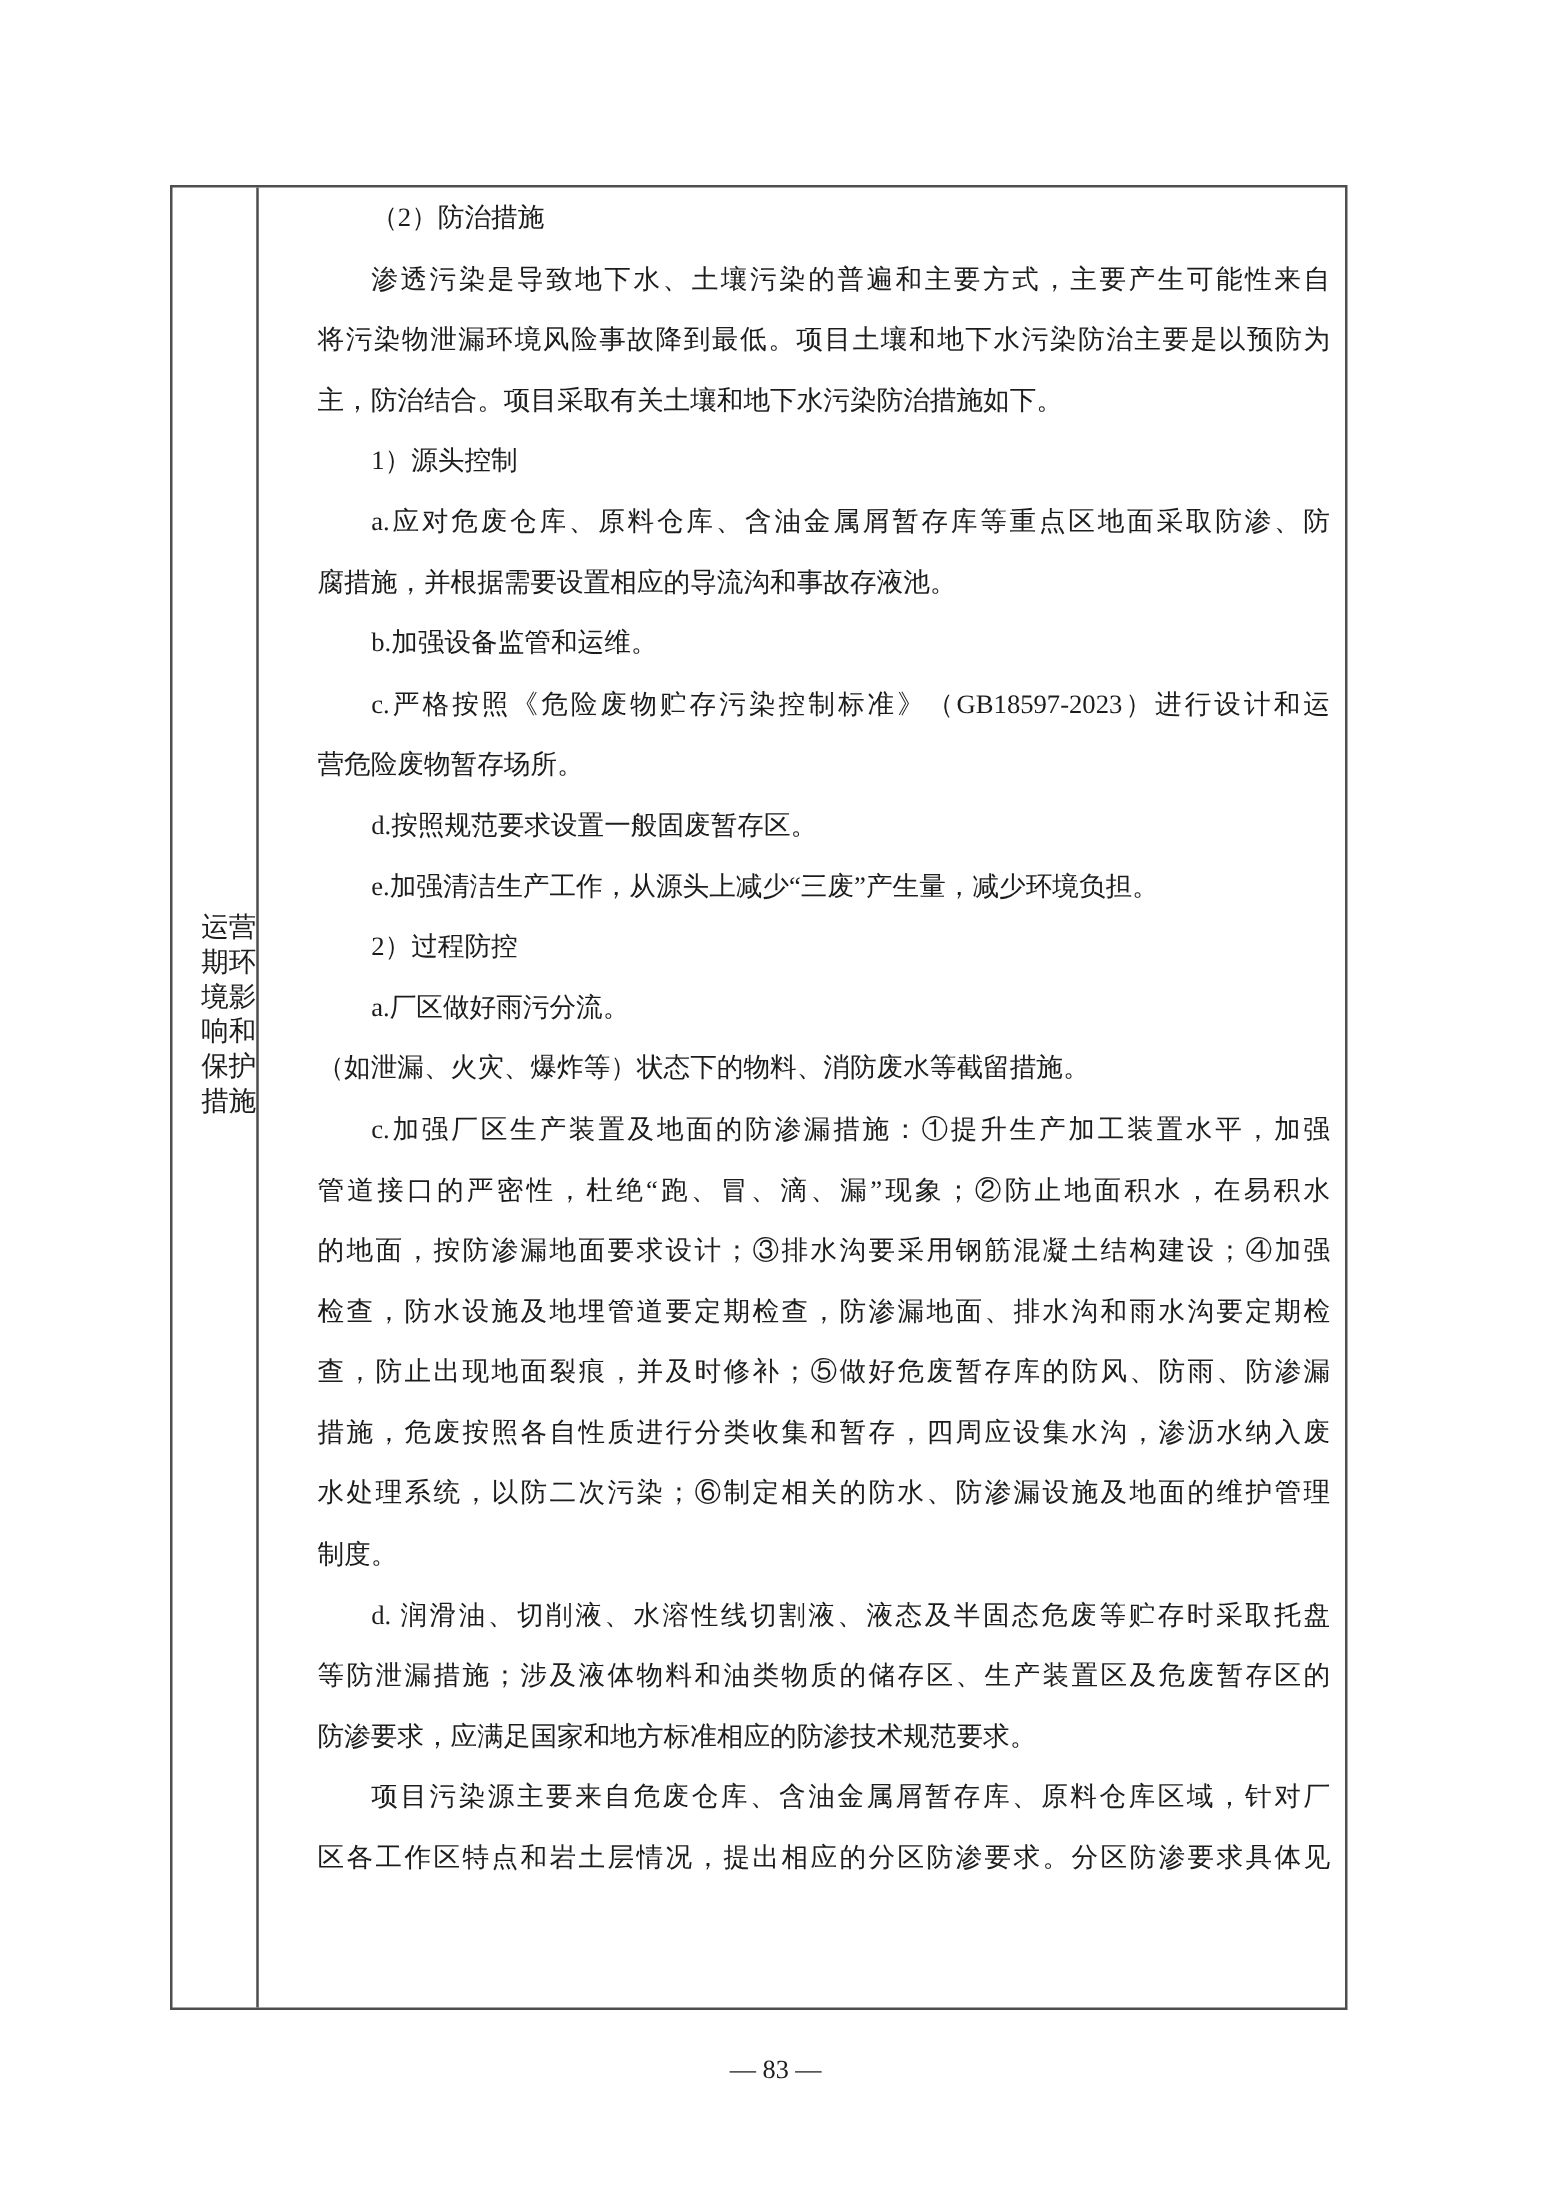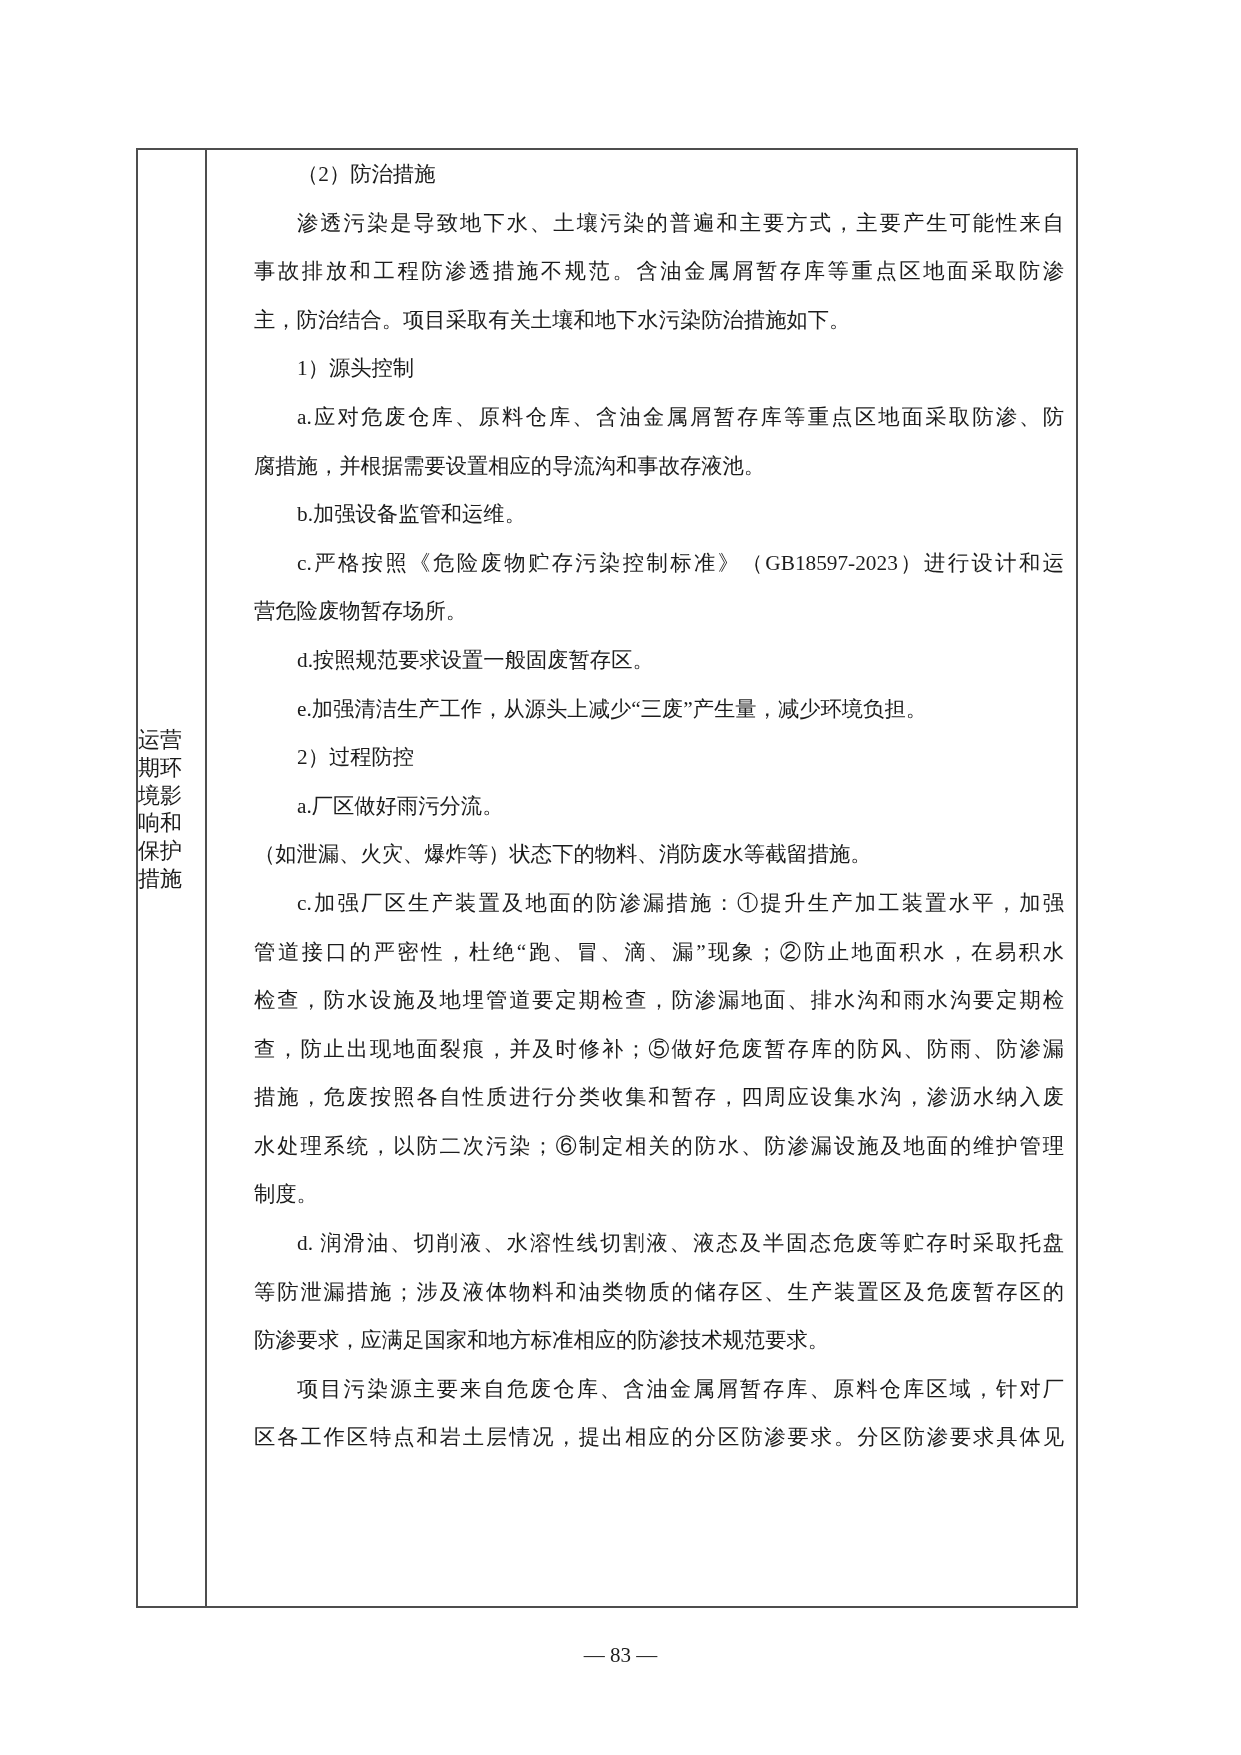--- a/index.html
+++ b/index.html
@@ -26,22 +26,21 @@
   .row-header-cell {
     flex: 0 0 69px;
     width: 69px;
     border-right: 2px solid #4e4e4e;
     box-sizing: border-box;
     padding-top: 578px;
   }
   .vlabel {
     font-size: 22px;
     line-height: 27.8px;
-    text-align: left;
-    font-family: Liberation Mono, monospace;
+    text-align: right;
   }
   .content-cell {
     flex: 1 1 auto;
     box-sizing: border-box;
     padding: 0 12px 0 8px;
     font-size: 21.3px;
     line-height: 48.6px;
     margin-left: 39px;
   }
   .line { text-align: left; }
@@ -70,35 +69,36 @@
         <div class="vline">期环</div>
         <div class="vline">境影</div>
         <div class="vline">响和</div>
         <div class="vline">保护</div>
         <div class="vline">措施</div>
       </div>
   </div>
   <div class="content-cell">
       <div class="line indent">（2）防治措施</div>
       <div class="line indent fill">渗透污染是导致地下水、土壤污染的普遍和主要方式，主要产生可能性来自</div>
-      <div class="line fill">事故排放和工程防渗透措施不规范。含油金属屑暂存库等重点区地面采取防渗</div>
+      <div class="line fill">将污染物泄漏环境风险事故降到最低。项目土壤和地下水污染防治主要是以预防为</div>
       <div class="line">主，防治结合。项目采取有关土壤和地下水污染防治措施如下。</div>
       <div class="line indent">1）源头控制</div>
       <div class="line indent fill">a.应对危废仓库、原料仓库、含油金属屑暂存库等重点区地面采取防渗、防</div>
       <div class="line">腐措施，并根据需要设置相应的导流沟和事故存液池。</div>
       <div class="line indent">b.加强设备监管和运维。</div>
       <div class="line indent fill">c.严格按照《危险废物贮存污染控制标准》（GB18597-2023）进行设计和运</div>
       <div class="line">营危险废物暂存场所。</div>
       <div class="line indent">d.按照规范要求设置一般固废暂存区。</div>
       <div class="line indent">e.加强清洁生产工作，从源头上减少“三废”产生量，减少环境负担。</div>
       <div class="line indent">2）过程防控</div>
       <div class="line indent">a.厂区做好雨污分流。</div>
       <div class="line">（如泄漏、火灾、爆炸等）状态下的物料、消防废水等截留措施。</div>
       <div class="line indent fill">c.加强厂区生产装置及地面的防渗漏措施：①提升生产加工装置水平，加强</div>
       <div class="line fill">管道接口的严密性，杜绝“跑、冒、滴、漏”现象；②防止地面积水，在易积水</div>
+      <div class="line fill">的地面，按防渗漏地面要求设计；③排水沟要采用钢筋混凝土结构建设；④加强</div>
       <div class="line fill">检查，防水设施及地埋管道要定期检查，防渗漏地面、排水沟和雨水沟要定期检</div>
       <div class="line fill">查，防止出现地面裂痕，并及时修补；⑤做好危废暂存库的防风、防雨、防渗漏</div>
       <div class="line fill">措施，危废按照各自性质进行分类收集和暂存，四周应设集水沟，渗沥水纳入废</div>
       <div class="line fill">水处理系统，以防二次污染；⑥制定相关的防水、防渗漏设施及地面的维护管理</div>
       <div class="line">制度。</div>
       <div class="line indent fill">d. 润滑油、切削液、水溶性线切割液、液态及半固态危废等贮存时采取托盘</div>
       <div class="line fill">等防泄漏措施；涉及液体物料和油类物质的储存区、生产装置区及危废暂存区的</div>
       <div class="line">防渗要求，应满足国家和地方标准相应的防渗技术规范要求。</div>
       <div class="line indent fill">项目污染源主要来自危废仓库、含油金属屑暂存库、原料仓库区域，针对厂</div>
       <div class="line fill">区各工作区特点和岩土层情况，提出相应的分区防渗要求。分区防渗要求具体见</div>

